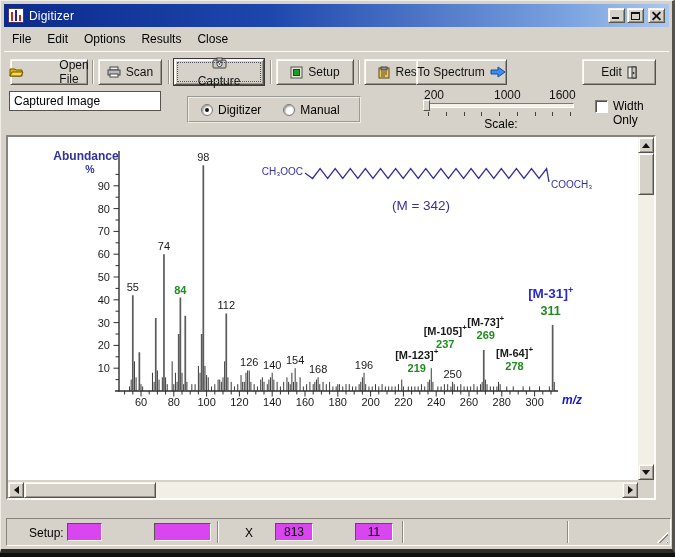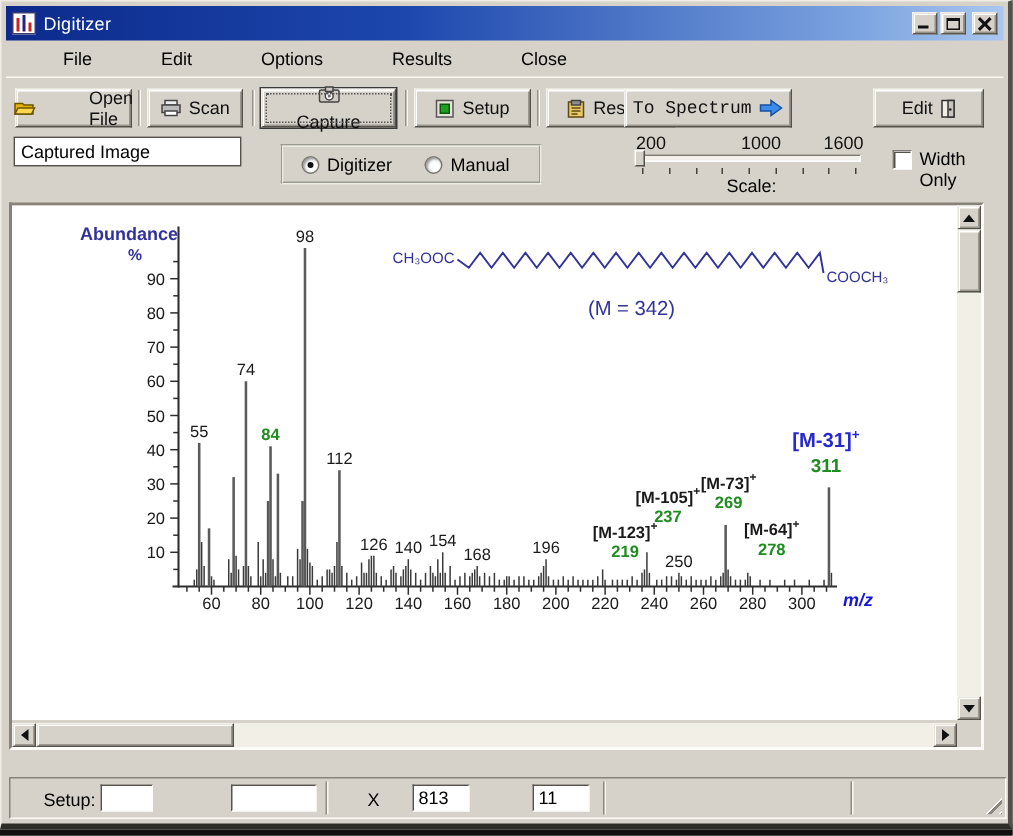--- a/index.html
+++ b/index.html
@@ -24,21 +24,21 @@
   .titletext { color:#fff; font-weight:normal; font-size:12px; letter-spacing:.2px; }
   .winbtns { margin-left:auto; display:flex; gap:2px; }
   .winbtn { width:17px; height:15px; background:#d6d2c9; border:1px solid; border-color:#f4f1ea #5a574f #5a574f #f4f1ea; box-shadow:inset 1px 1px 0 #fff, inset -1px -1px 0 #96928a; position:relative; }
   .winbtn.close { margin-left:2px; }
   .glyph-min { position:absolute; left:3px; bottom:3px; width:7px; height:2px; background:#111; }
   .glyph-max { position:absolute; left:3px; top:3px; width:9px; height:8px; border:1px solid #111; border-top:2px solid #111; }
   .glyph-x1,.glyph-x2 { position:absolute; left:2px; top:6px; width:11px; height:2px; background:#111; }
   .glyph-x1 { transform:rotate(45deg); } .glyph-x2 { transform:rotate(-45deg); }
   
   .menubar { position:absolute; left:3px; top:27px; right:3px; height:22px; display:flex; align-items:center; font-size:12px; }
-  .menuitem { padding:2px 8px;margin-left:30px; }
+  .menuitem { padding:2px 8px; }
   
   .toolbar { position:absolute; left:3px; top:50px; right:3px; height:37px; border-top:1px solid #fbf9f4; }
   .tbtn {
     position:absolute; top:7px; height:26px; background:#d6d2c9;
     border:1px solid; border-color:#f6f3ec #55524b #55524b #f6f3ec;
     box-shadow:inset 1px 1px 0 #fff, inset -1px -1px 0 #9b978f;
     display:flex; align-items:center; justify-content:center; gap:5px; font-size:12px; color:#111;
   }
   .tbtn.focused { box-shadow:0 0 0 1px #3a3a3a, inset 1px 1px 0 #fff, inset -1px -1px 0 #9b978f; outline:1px dotted #555; outline-offset:-4px;flex-direction:column; }
   .tsep { position:absolute; top:8px; width:2px; height:24px; border-left:1px solid #98948c; border-right:1px solid #fbf9f4; }
@@ -67,21 +67,21 @@
   .tri { width:0; height:0; }
   .tri.up { border-left:4px solid transparent; border-right:4px solid transparent; border-bottom:5px solid #111; }
   .tri.down { border-left:4px solid transparent; border-right:4px solid transparent; border-top:5px solid #111; }
   .tri.left { border-top:4px solid transparent; border-bottom:4px solid transparent; border-right:5px solid #111; }
   .tri.right { border-top:4px solid transparent; border-bottom:4px solid transparent; border-left:5px solid #111; }
   .sthumb { position:absolute; background:#d6d2c9; border:1px solid; border-color:#f6f3ec #55524b #55524b #f6f3ec; box-shadow:inset 1px 1px 0 #fff, inset -1px -1px 0 #9b978f; }
   
   .statusbar { position:absolute; left:5px; top:517px; width:665px; height:28px; border:1px solid; border-color:#87837b #fdfcf8 #fdfcf8 #87837b; }
   .sdiv { position:absolute; top:2px; bottom:2px; width:2px; border-left:1px solid #8e8a82; border-right:1px solid #fbf9f4; }
   .slabel { position:absolute; top:7px; font-size:12px; }
-  .sfield { position:absolute; top:4px; height:18px; background:#ffffff; border:1px solid; border-color:#57534c #fdfcf8 #fdfcf8 #57534c; font-size:12px; padding:1px 3px; font-family:"Liberation Sans",sans-serif; }
+  .sfield { position:absolute; top:4px; height:18px; background:#d946ef; border:1px solid; border-color:#57534c #fdfcf8 #fdfcf8 #57534c; font-size:12px; padding:1px 3px; font-family:"Liberation Sans",sans-serif;text-align:center; }
   .grip { position:absolute; right:2px; bottom:2px; width:12px; height:12px;
     background:repeating-linear-gradient(135deg, transparent 0 3px, #fff 3px 4px, #8a867e 4px 6px);
     clip-path:polygon(100% 0, 100% 100%, 0 100%); }
   input { outline:none; }
 </style>
 </head>
 <body>
 
 <div class="window">
 
@@ -164,21 +164,21 @@
             <rect x="1" y="2" width="10" height="10" fill="#e9c96a" stroke="#5d4a10"></rect>
             <rect x="3" y="1" width="6" height="3" fill="#8f8f8f" stroke="#444"></rect>
             <line x1="3" y1="6" x2="9" y2="6" stroke="#5d4a10"></line>
             <line x1="3" y1="8" x2="9" y2="8" stroke="#5d4a10"></line>
             <line x1="3" y1="10" x2="7" y2="10" stroke="#5d4a10"></line>
           </svg>
       </span>
       <span>Results</span>
     </div>
     <div class="tsep" style="left:452px;"></div>
-    <div class="tbtn" style="left:412px;width:112px;left:412px;font-family:Liberation Mono, monospace;">
+    <div class="tbtn" style="left:412px;width:91px;left:412px;">
       <span>To Spectrum</span>
       <span class="ticon">
         <svg width="16" height="12" viewBox="0 0 16 12">
             <path d="M1 4 L8 4 L8 1 L15 6 L8 11 L8 8 L1 8 Z" fill="#3b8ced" stroke="#174f9e" stroke-width="1"></path>
           </svg>
       </span>
     </div>
     <div class="tbtn" style="left:578px;width:74px;">
       <span>Edit</span>
       <span class="ticon">

